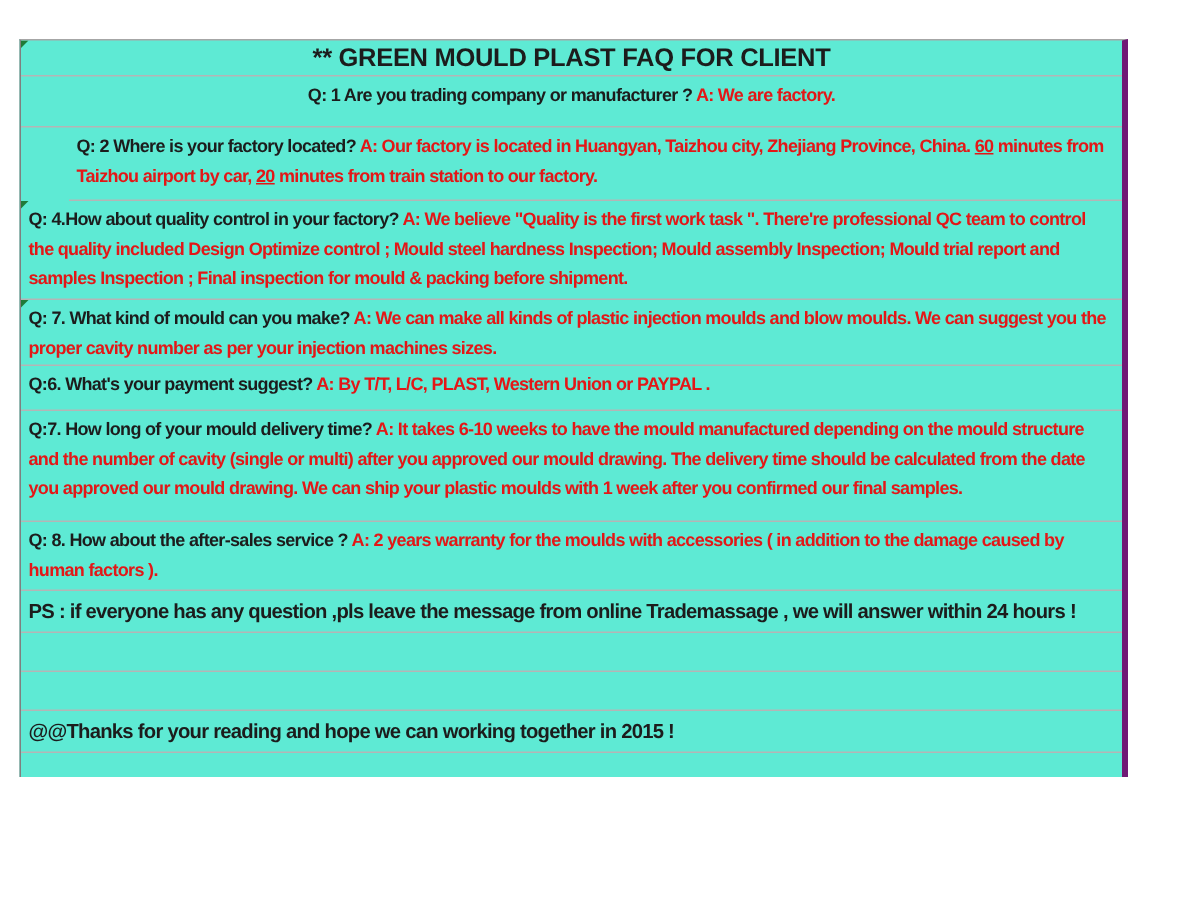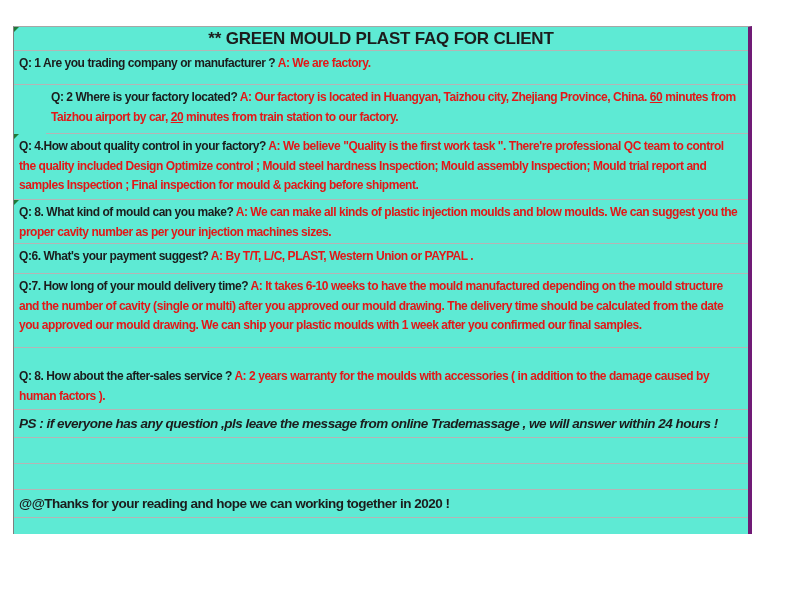--- a/index.html
+++ b/index.html
@@ -61,25 +61,25 @@
     height: 0;
     border-left: 5px solid #1f7a38;
     border-bottom: 5px solid transparent;
   }
 </style>
 </head>
 <body>
 
 <div class="faq-table">
     <div class="row title" style="height: 24px;"><span class="marker"></span><span class="q">** GREEN MOULD PLAST FAQ FOR CLIENT</span></div>
-    <div class="row qa" style="height: 34px;"><span class="q">Q: 1 Are you trading company or manufacturer ? </span><span class="a">A: We are factory.</span></div>
+    <div class="row qa" style="height: 34px; text-align: center;"><span class="q">Q: 1 Are you trading company or manufacturer ? </span><span class="a">A: We are factory.</span></div>
     <div class="row qa" style="height: 49px; margin-left: 32px;"><span class="q">Q: 2 Where is your factory located? </span><span class="a">A: Our factory is located in Huangyan, Taizhou city, Zhejiang Province, China. </span><span class="a u">60</span><span class="a"> minutes from Taizhou airport by car, </span><span class="a u">20</span><span class="a"> minutes from train station to our factory.</span></div>
     <div class="row qa" style="height: 66px;"><span class="marker"></span><span class="q">Q: 4.How about quality control in your factory? </span><span class="a">A: We believe "Quality is the first work task ". There're professional QC team to control the quality included Design Optimize control ;  Mould steel hardness Inspection; Mould assembly Inspection;  Mould trial report and samples Inspection ; Final inspection for mould &amp; packing before shipment.</span></div>
-    <div class="row qa" style="height: 44px;"><span class="marker"></span><span class="q">Q: 8. What kind of mould can you make? </span><span class="a">A:  We can make all kinds of plastic injection moulds and blow moulds. We can suggest you the proper cavity number as per your injection machines sizes.</span></div>
+    <div class="row qa" style="height: 44px;"><span class="marker"></span><span class="q">Q: 7. What kind of mould can you make? </span><span class="a">A:  We can make all kinds of plastic injection moulds and blow moulds. We can suggest you the proper cavity number as per your injection machines sizes.</span></div>
     <div class="row qa" style="height: 30px;"><span class="q">Q:6. What's your payment suggest? </span><span class="a">A: By T/T, L/C, PLAST, Western Union or PAYPAL .</span></div>
     <div class="row qa" style="height: 74px;"><span class="q">Q:7. How long of your mould delivery time? </span><span class="a">A:  It takes 6-10 weeks to have the mould manufactured depending on the mould structure and the number of cavity (single or multi) after you approved our mould drawing. The delivery time should be calculated from the date you approved our mould drawing. We can ship your plastic moulds with 1 week after you confirmed our final samples.</span></div>
-    <div class="row qa" style="height: 46px; margin-top: 16px;"><span class="q">Q: 8. How about the after-sales service ? </span><span class="a">A: 2 years warranty for the moulds with accessories ( in addition to the damage caused by human factors ).</span></div>
-    <div class="row ps" style="height: 28px; font-style: italic;"><span class="q">PS : if everyone has any question ,pls leave the message from online Trademassage , we will answer within  24 hours !</span></div>
+    <div class="row qa" style="height: 46px;"><span class="q">Q: 8. How about the after-sales service ? </span><span class="a">A: 2 years warranty for the moulds with accessories ( in addition to the damage caused by human factors ).</span></div>
+    <div class="row ps" style="height: 28px;"><span class="q">PS : if everyone has any question ,pls leave the message from online Trademassage , we will answer within  24 hours !</span></div>
     <div class="row empty" style="height: 26px;"></div>
     <div class="row empty" style="height: 26px;"></div>
-    <div class="row thanks" style="height: 28px;"><span class="q">@@Thanks for your reading and hope we can working together in 2020 !</span></div>
+    <div class="row thanks" style="height: 28px;"><span class="q">@@Thanks for your reading and hope we can working together in 2015 !</span></div>
     <div class="row tail" style="height: 16px;"></div>
   </div>
 
 </body></html>

